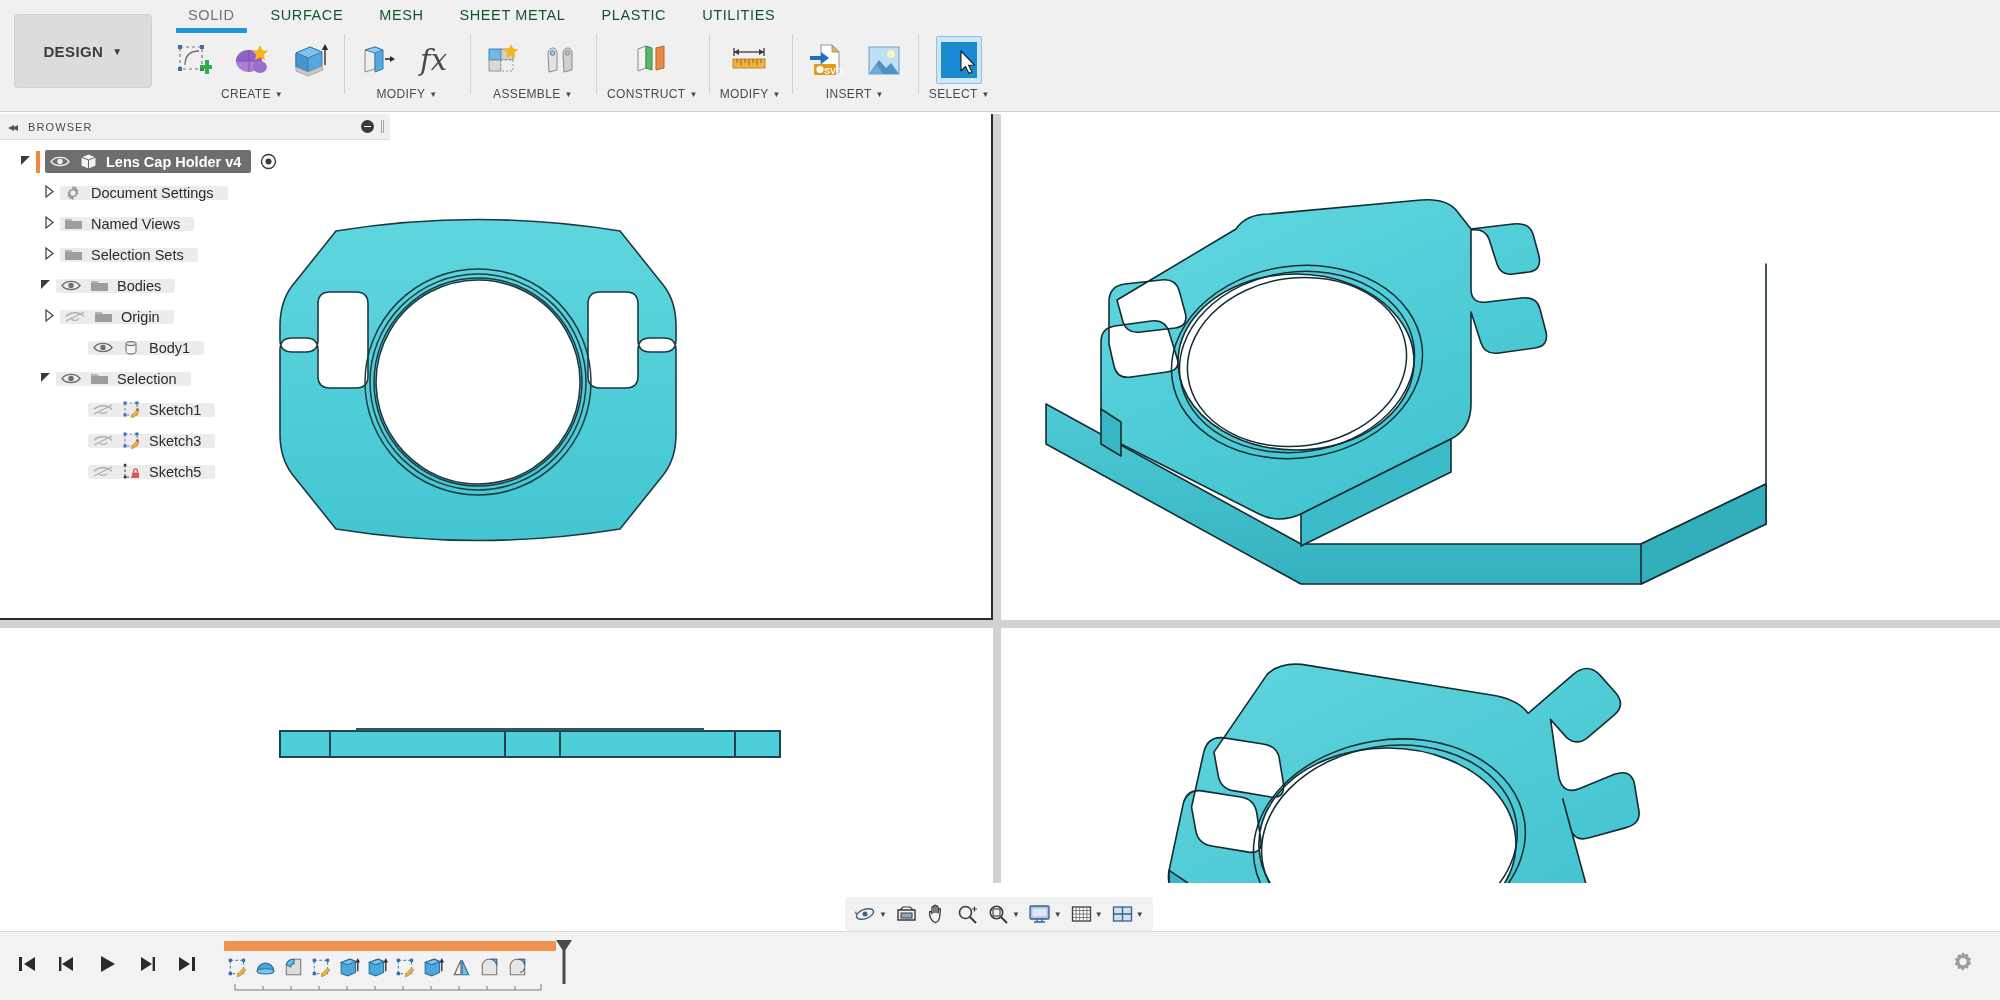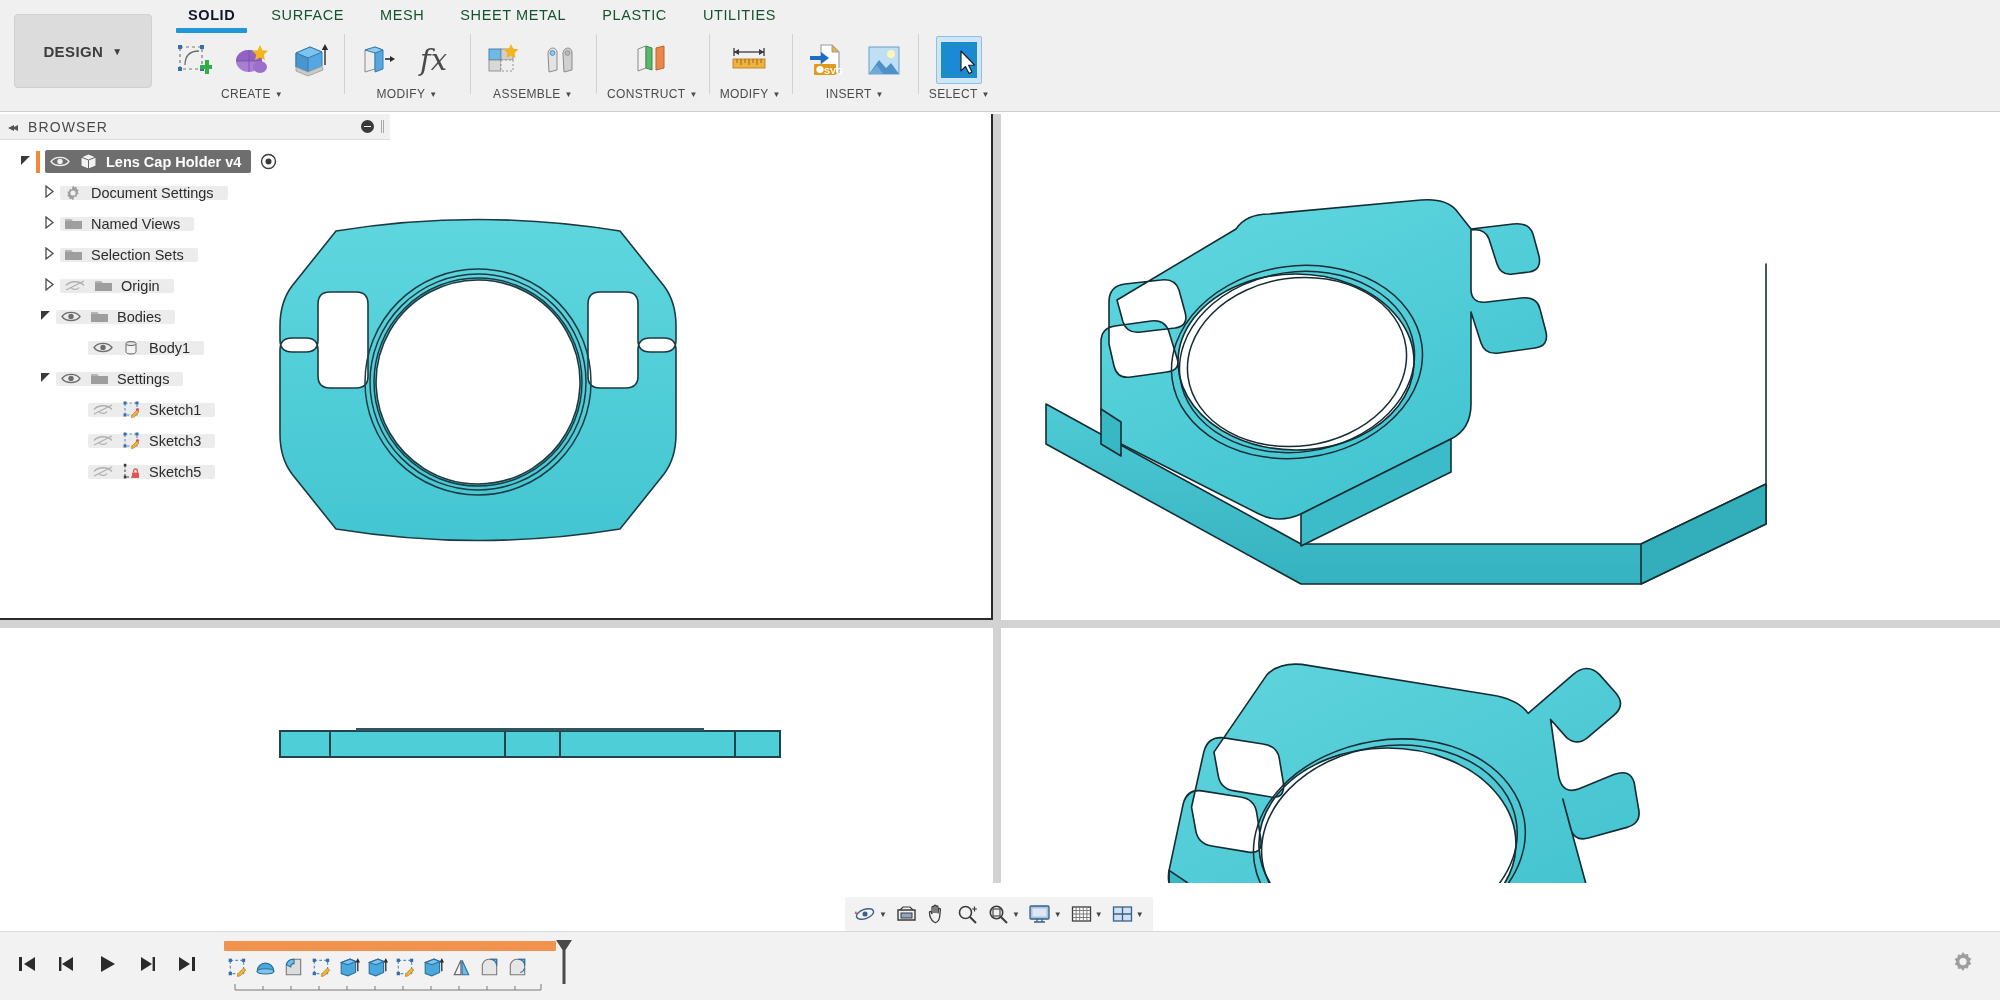--- a/index.html
+++ b/index.html
@@ -30,21 +30,21 @@
 
   
   .tabs {
     position: absolute; left: 170px; top: 0; height: 28px;
     display: flex; align-items: center;
   }
   .tab {
     font-size: 14.5px; color: #14532d; padding: 4px 18px 3px 18px;
     letter-spacing: 0.6px; position: relative; white-space: nowrap;
   }
-  .tab.active { color: #0f172a; font-weight: bold; }
+  .tab.active { color: #737373; }
   .tab.active::after {
     content: ""; position: absolute; left: 6px; right: 6px; bottom: -7px;
     height: 5px; background: #2196d9; border-radius: 1px;
   }
 
   
   .ribbon {
     position: absolute; left: 160px; top: 30px; height: 80px;
     display: flex; align-items: flex-start;
   }
@@ -71,21 +71,21 @@
     position: absolute; left: 0; top: 114px; width: 390px; height: 403px;
     background: transparent; z-index: 6;
   }
   .browser-header {
     height: 26px; background: #f0f0f0; border-bottom: 1px solid #dcdcdc;
     display: flex; align-items: center; padding: 0 6px 0 8px;
   }
   .browser-header .collapse-arrows {
     font-size: 12px; color: #555; letter-spacing: -2px; margin-right: 12px;
   }
-  .browser-title { font-size: 14px; color: #4a4a4a; letter-spacing: 1.1px; flex: 1; }
+  .browser-title { font-size: 11px; color: #4a4a4a; letter-spacing: 1.1px; flex: 1; }
   .minus-circle {
     width: 13px; height: 13px; border-radius: 50%; background: #3a3a3a;
     display: flex; align-items: center; justify-content: center; margin-right: 7px;
   }
   .minus-circle i { display:block; width: 7px; height: 1.8px; background: #fff; }
   .grip { width: 3px; height: 13px; border-left: 1px solid #a8a8a8; border-right: 1px solid #a8a8a8; }
 
   .tree { padding-top: 6px; }
   .node {
     display: flex; align-items: center; height: 31px; position: relative;
@@ -552,20 +552,43 @@
           <span class="nicon">
             <svg width="19" height="15" viewBox="0 0 19 15">
                 <path d="M1 3 L7 3 L8.6 5 L18 5 L18 13 L1 13 Z" fill="#9e9e9e"></path>
                 <path d="M1 3 L7 3 L8.6 5 L1 5 Z" fill="#b5b5b5"></path>
               </svg>
           </span>
           <span class="node-label">Selection Sets</span>
         </span>
       </div>
 
+      <div class="node" style="padding-left:34px">
+        <span class="twisty">
+          <svg width="13" height="13" viewBox="0 0 13 13">
+              <path d="M2 2 L11 2 L2 11 Z" fill="#3a3a3a"></path>
+            </svg>
+        </span>
+        <span class="node-chip">
+          <span class="eye">
+            <svg width="20" height="13" viewBox="0 0 20 13">
+                <path d="M1 6.5 C5 1 15 1 19 6.5 C15 12 5 12 1 6.5 Z" fill="none" stroke="#6e6e6e" stroke-width="1.3"></path>
+                <circle cx="10" cy="6.5" r="2.7" fill="#6e6e6e"></circle>
+              </svg>
+          </span>
+          <span class="nicon">
+            <svg width="19" height="15" viewBox="0 0 19 15">
+                <path d="M1 3 L7 3 L8.6 5 L18 5 L18 13 L1 13 Z" fill="#9e9e9e"></path>
+                <path d="M1 3 L7 3 L8.6 5 L1 5 Z" fill="#b5b5b5"></path>
+              </svg>
+          </span>
+          <span class="node-label">Bodies</span>
+        </span>
+      </div>
+
       <div class="node" style="padding-left:38px">
         <span class="twisty">
           <svg width="11" height="13" viewBox="0 0 11 13">
               <path d="M2 1 L9 6.5 L2 12 Z" fill="none" stroke="#4a4a4a" stroke-width="1.3"></path>
             </svg>
         </span>
         <span class="node-chip">
           <span class="eye">
             <svg width="20" height="13" viewBox="0 0 20 13">
                 <path d="M1 6.5 C5 1.5 15 1.5 19 6.5" fill="none" stroke="#b0b0b0" stroke-width="1.3"></path>
@@ -576,81 +599,58 @@
           <span class="nicon">
             <svg width="19" height="15" viewBox="0 0 19 15">
                 <path d="M1 3 L7 3 L8.6 5 L18 5 L18 13 L1 13 Z" fill="#9e9e9e"></path>
                 <path d="M1 3 L7 3 L8.6 5 L1 5 Z" fill="#b5b5b5"></path>
               </svg>
           </span>
           <span class="node-label">Origin</span>
         </span>
       </div>
 
+      <div class="node" style="padding-left:88px">
+        <span class="node-chip">
+          <span class="eye">
+            <svg width="20" height="13" viewBox="0 0 20 13">
+                <path d="M1 6.5 C5 1 15 1 19 6.5 C15 12 5 12 1 6.5 Z" fill="none" stroke="#6e6e6e" stroke-width="1.3"></path>
+                <circle cx="10" cy="6.5" r="2.7" fill="#6e6e6e"></circle>
+              </svg>
+          </span>
+          <span class="nicon">
+            <svg width="18" height="18" viewBox="0 0 18 18">
+                <rect x="4" y="3" width="10" height="12" rx="5" ry="2.6" fill="#f4f4f4" stroke="#666" stroke-width="1"></rect>
+                <ellipse cx="9" cy="4.6" rx="5" ry="2" fill="#e4e4e4" stroke="#666" stroke-width="1"></ellipse>
+              </svg>
+          </span>
+          <span class="node-label">Body1</span>
+        </span>
+      </div>
+
       <div class="node" style="padding-left:34px">
         <span class="twisty">
           <svg width="13" height="13" viewBox="0 0 13 13">
               <path d="M2 2 L11 2 L2 11 Z" fill="#3a3a3a"></path>
             </svg>
         </span>
         <span class="node-chip">
           <span class="eye">
             <svg width="20" height="13" viewBox="0 0 20 13">
                 <path d="M1 6.5 C5 1 15 1 19 6.5 C15 12 5 12 1 6.5 Z" fill="none" stroke="#6e6e6e" stroke-width="1.3"></path>
                 <circle cx="10" cy="6.5" r="2.7" fill="#6e6e6e"></circle>
               </svg>
           </span>
           <span class="nicon">
             <svg width="19" height="15" viewBox="0 0 19 15">
                 <path d="M1 3 L7 3 L8.6 5 L18 5 L18 13 L1 13 Z" fill="#9e9e9e"></path>
                 <path d="M1 3 L7 3 L8.6 5 L1 5 Z" fill="#b5b5b5"></path>
               </svg>
           </span>
-          <span class="node-label">Bodies</span>
-        </span>
-      </div>
-
-      <div class="node" style="padding-left:88px">
-        <span class="node-chip">
-          <span class="eye">
-            <svg width="20" height="13" viewBox="0 0 20 13">
-                <path d="M1 6.5 C5 1 15 1 19 6.5 C15 12 5 12 1 6.5 Z" fill="none" stroke="#6e6e6e" stroke-width="1.3"></path>
-                <circle cx="10" cy="6.5" r="2.7" fill="#6e6e6e"></circle>
-              </svg>
-          </span>
-          <span class="nicon">
-            <svg width="18" height="18" viewBox="0 0 18 18">
-                <rect x="4" y="3" width="10" height="12" rx="5" ry="2.6" fill="#f4f4f4" stroke="#666" stroke-width="1"></rect>
-                <ellipse cx="9" cy="4.6" rx="5" ry="2" fill="#e4e4e4" stroke="#666" stroke-width="1"></ellipse>
-              </svg>
-          </span>
-          <span class="node-label">Body1</span>
-        </span>
-      </div>
-
-      <div class="node" style="padding-left:34px">
-        <span class="twisty">
-          <svg width="13" height="13" viewBox="0 0 13 13">
-              <path d="M2 2 L11 2 L2 11 Z" fill="#3a3a3a"></path>
-            </svg>
-        </span>
-        <span class="node-chip">
-          <span class="eye">
-            <svg width="20" height="13" viewBox="0 0 20 13">
-                <path d="M1 6.5 C5 1 15 1 19 6.5 C15 12 5 12 1 6.5 Z" fill="none" stroke="#6e6e6e" stroke-width="1.3"></path>
-                <circle cx="10" cy="6.5" r="2.7" fill="#6e6e6e"></circle>
-              </svg>
-          </span>
-          <span class="nicon">
-            <svg width="19" height="15" viewBox="0 0 19 15">
-                <path d="M1 3 L7 3 L8.6 5 L18 5 L18 13 L1 13 Z" fill="#9e9e9e"></path>
-                <path d="M1 3 L7 3 L8.6 5 L1 5 Z" fill="#b5b5b5"></path>
-              </svg>
-          </span>
-          <span class="node-label">Settings</span>
+          <span class="node-label">Selection</span>
         </span>
       </div>
 
       <div class="node" style="padding-left:88px">
         <span class="node-chip">
           <span class="eye">
             <svg width="20" height="13" viewBox="0 0 20 13">
                 <path d="M1 6.5 C5 1.5 15 1.5 19 6.5" fill="none" stroke="#b0b0b0" stroke-width="1.3"></path>
                 <path d="M1 11 L19 2" stroke="#b0b0b0" stroke-width="1.3"></path>
                 <path d="M6 8.5 C7.5 11 12.5 11 14 8.5" fill="none" stroke="#b0b0b0" stroke-width="1.3"></path>

